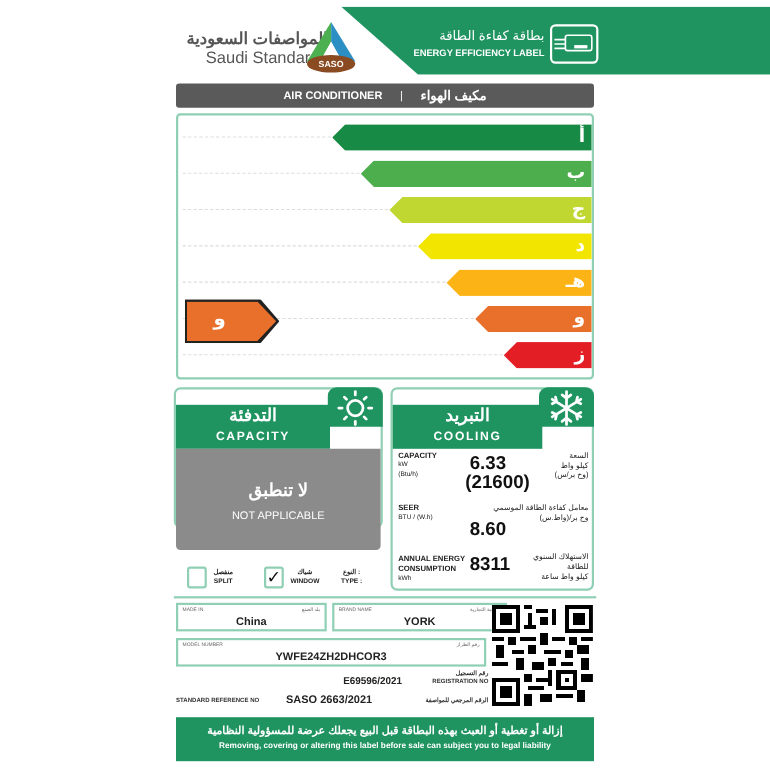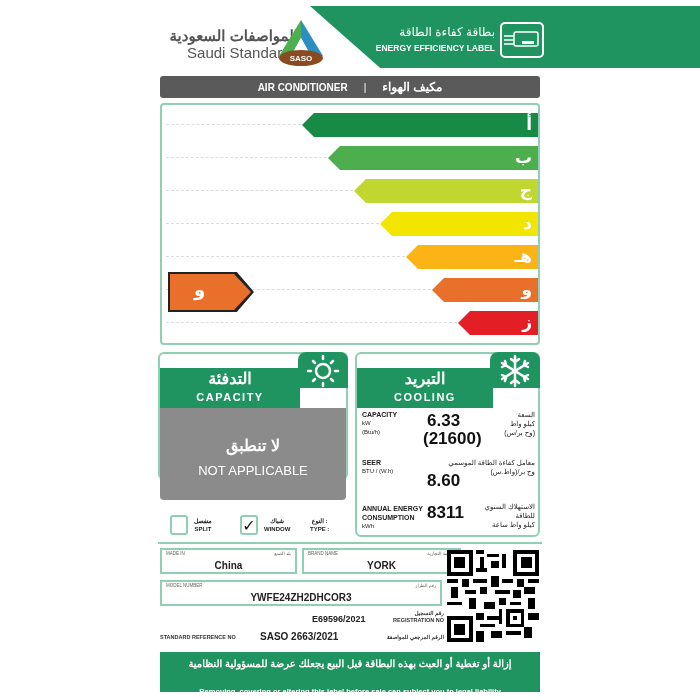--- a/index.html
+++ b/index.html
@@ -36,21 +36,21 @@
   .panel .tab { position: absolute; top: -2px; width: 50px; height: 36px; background: #1f9461; border-radius: 8px 8px 0 0; }
   .panel .head { position: absolute; left: 0; top: 14px; height: 40px; background: #1f9461; color: #fff; text-align: center; }
   .panel .head .ar { font-size: 16px; font-weight: bold; line-height: 22px; }
   .panel .head .en { font-size: 11px; font-weight: bold; letter-spacing: 1.5px; line-height: 14px; }
 
   .heat { left: 8px; width: 190px; height: 128px; }
   .heat .tab { right: -2px; }
   .heat .head { width: 140px; }
   .heat .body { position: absolute; left: 0; top: 54px; width: 186px; height: 92px; background: #8b8b8b; border-radius: 0 0 4px 4px; color: #fff; text-align: center; }
   .heat .body .ar { font-size: 16px; font-weight: bold; margin-top: 28px; }
-  .heat .body .en { font-size: 13px; margin-top: 8px; }
+  .heat .body .en { font-size: 10px; margin-top: 8px; }
 
   .cool { left: 205px; width: 185px; height: 185px; }
   .cool .tab { right: -2px; }
   .cool .head { width: 136px; }
   .cool .rows { position: absolute; left: 0; top: 54px; width: 182px; }
   .spec { position: relative; height: 44px; }
   .spec .l { position: absolute; left: 5px; top: 0; font-size: 7px; font-weight: bold; line-height: 9px; color:#222; }
   .spec .l small { font-size: 6px; font-weight: normal; display:block; }
   .spec .v { position: absolute; left: 70px; font-size: 17px; font-weight: bold; color: #111; line-height: 18px; }
   .spec .r { position: absolute; right: 4px; top: 0; font-size: 7px; text-align: right; line-height: 9px; color:#222; }
@@ -66,21 +66,21 @@
   .info { position: absolute; border: 2px solid #8fcfb3; border-radius: 0; height: 26px; }
   .info .sm { position: absolute; top: 1px; font-size: 4.5px; color: #666; }
   .info .val { position: absolute; left: 0; right: 0; top: 10px; text-align: center; font-size: 10px; font-weight: bold; color: #222; }
   .reg { position: absolute; font-size: 9px; font-weight: bold; color: #222; }
   .smlab { position: absolute; font-size: 5.5px; font-weight: bold; color: #333; line-height: 7px; }
 
   .qr { position: absolute; left: 297px; top: 550px; width: 92px; height: 92px; background: #fff; }
 
   .footer { position: absolute; left: 10px; top: 652px; width: 380px; height: 40px; background: #1f9461; color: #fff; text-align: center; }
   .footer .ar { font-size: 10px; font-weight: bold; margin-top: 6px; }
-  .footer .en { font-size: 7.5px; font-weight: bold; margin-top: 18px; }
+  .footer .en { font-size: 7.5px; font-weight: bold; margin-top: 3px; }
 </style>
 </head>
 <body>
 
 <div class="label">
 
   <div class="hdr-green"></div>
   <div class="saudi-std">
     <div class="ar">المواصفات السعودية</div>
     <div class="en">Saudi Standards</div>

